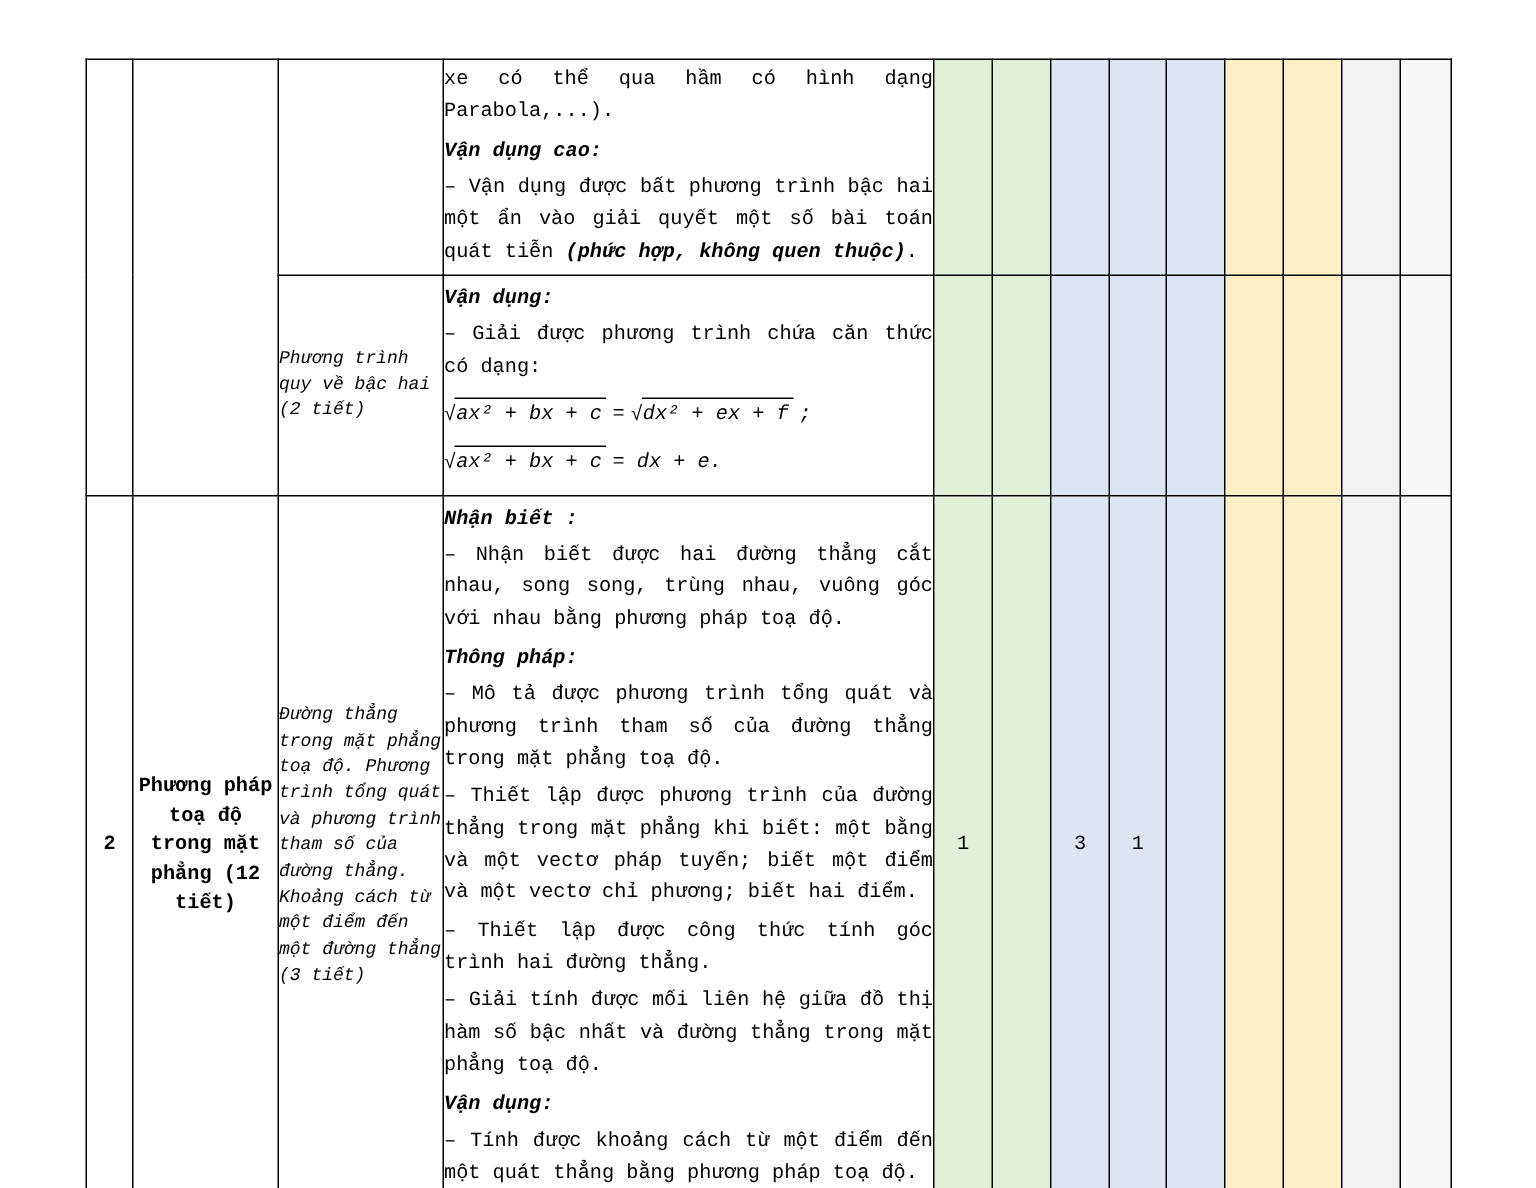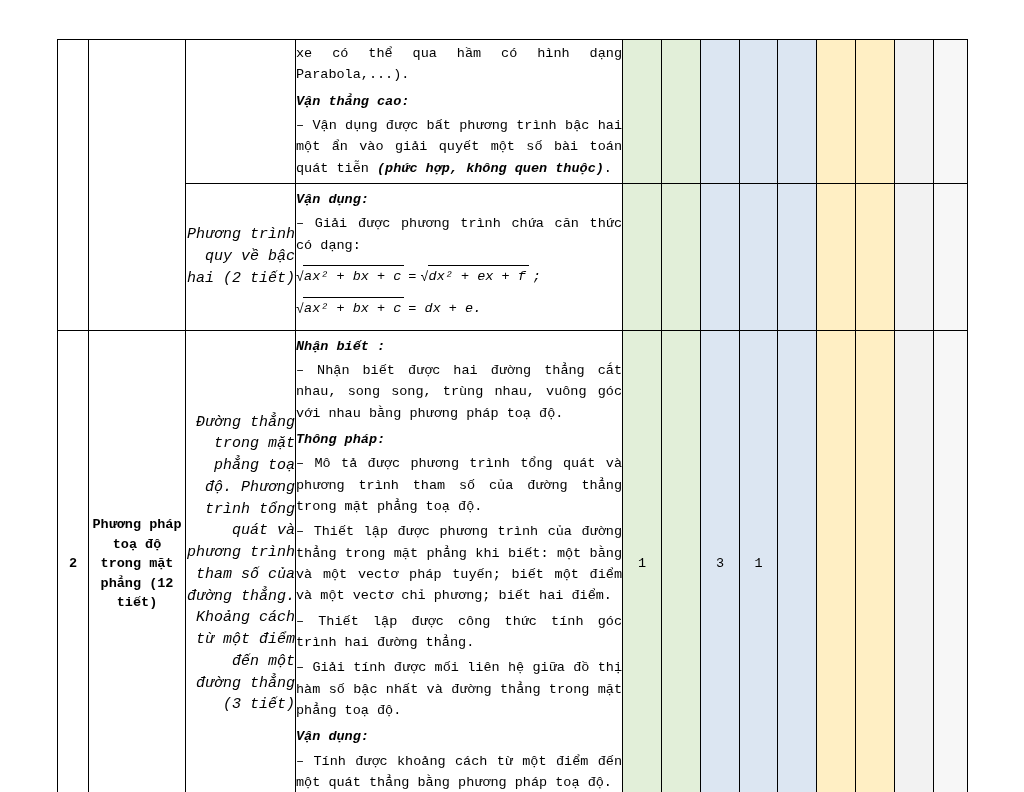--- a/index.html
+++ b/index.html
@@ -42,24 +42,24 @@
   }
   td.cell-topic {
     text-align: center;
     vertical-align: middle;
     font-weight: bold;
     font-size: 13.5px;
     padding: 2px 6px;
     line-height: 1.45;
   }
   td.cell-subtopic {
-    text-align: right;
+    text-align: left;
     vertical-align: middle;
     font-style: italic;
-    font-size: 15px;
+    font-size: 12px;
     padding: 2px 7px;
     line-height: 1.45;
   }
   td.cell-content {
     vertical-align: top;
     text-align: justify;
     font-size: 13.5px;
     line-height: 1.58;
     padding: 2px 7px 2px 9px;
   }
@@ -120,21 +120,21 @@
         <col style="width:34px">
     </colgroup>
 
     <tbody>
         <tr class="row-a">
       <td class="cell-num" rowspan="2"></td>
       <td class="cell-topic" rowspan="2"></td>
       <td class="cell-subtopic"></td>
       <td class="cell-content">
         <div class="p">xe có thể qua hầm có hình dạng Parabola,...).</div>
-        <div class="h">Vận thẳng cao:</div>
+        <div class="h">Vận dụng cao:</div>
         <div class="p"><span>– Vận dụng được bất phương trình bậc hai một ẩn vào giải quyết một số bài toán quát tiễn </span><span class="bi">(phức hợp, không quen thuộc)</span><span>.</span></div>
       </td>
       <td class="mcell" style="background-color: rgb(226, 239, 217);"></td>
       <td class="mcell" style="background-color: rgb(226, 239, 217);"></td>
       <td class="mcell" style="background-color: rgb(220, 230, 242);"></td>
       <td class="mcell" style="background-color: rgb(220, 230, 242);"></td>
       <td class="mcell" style="background-color: rgb(220, 230, 242);"></td>
       <td class="mcell" style="background-color: rgb(255, 239, 196);"></td>
       <td class="mcell" style="background-color: rgb(255, 239, 196);"></td>
       <td class="mcell" style="background-color: rgb(242, 242, 242);"></td>

